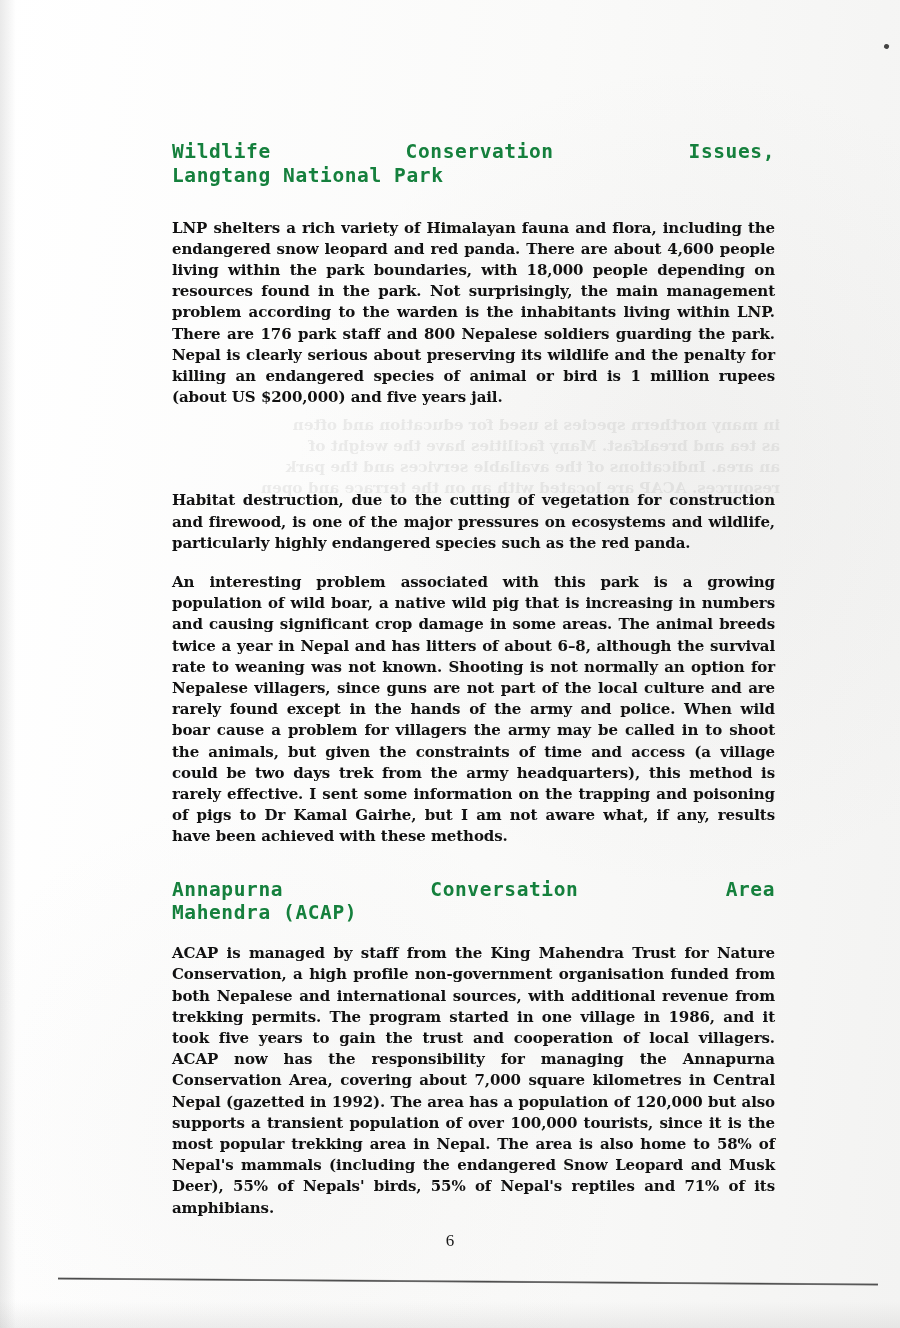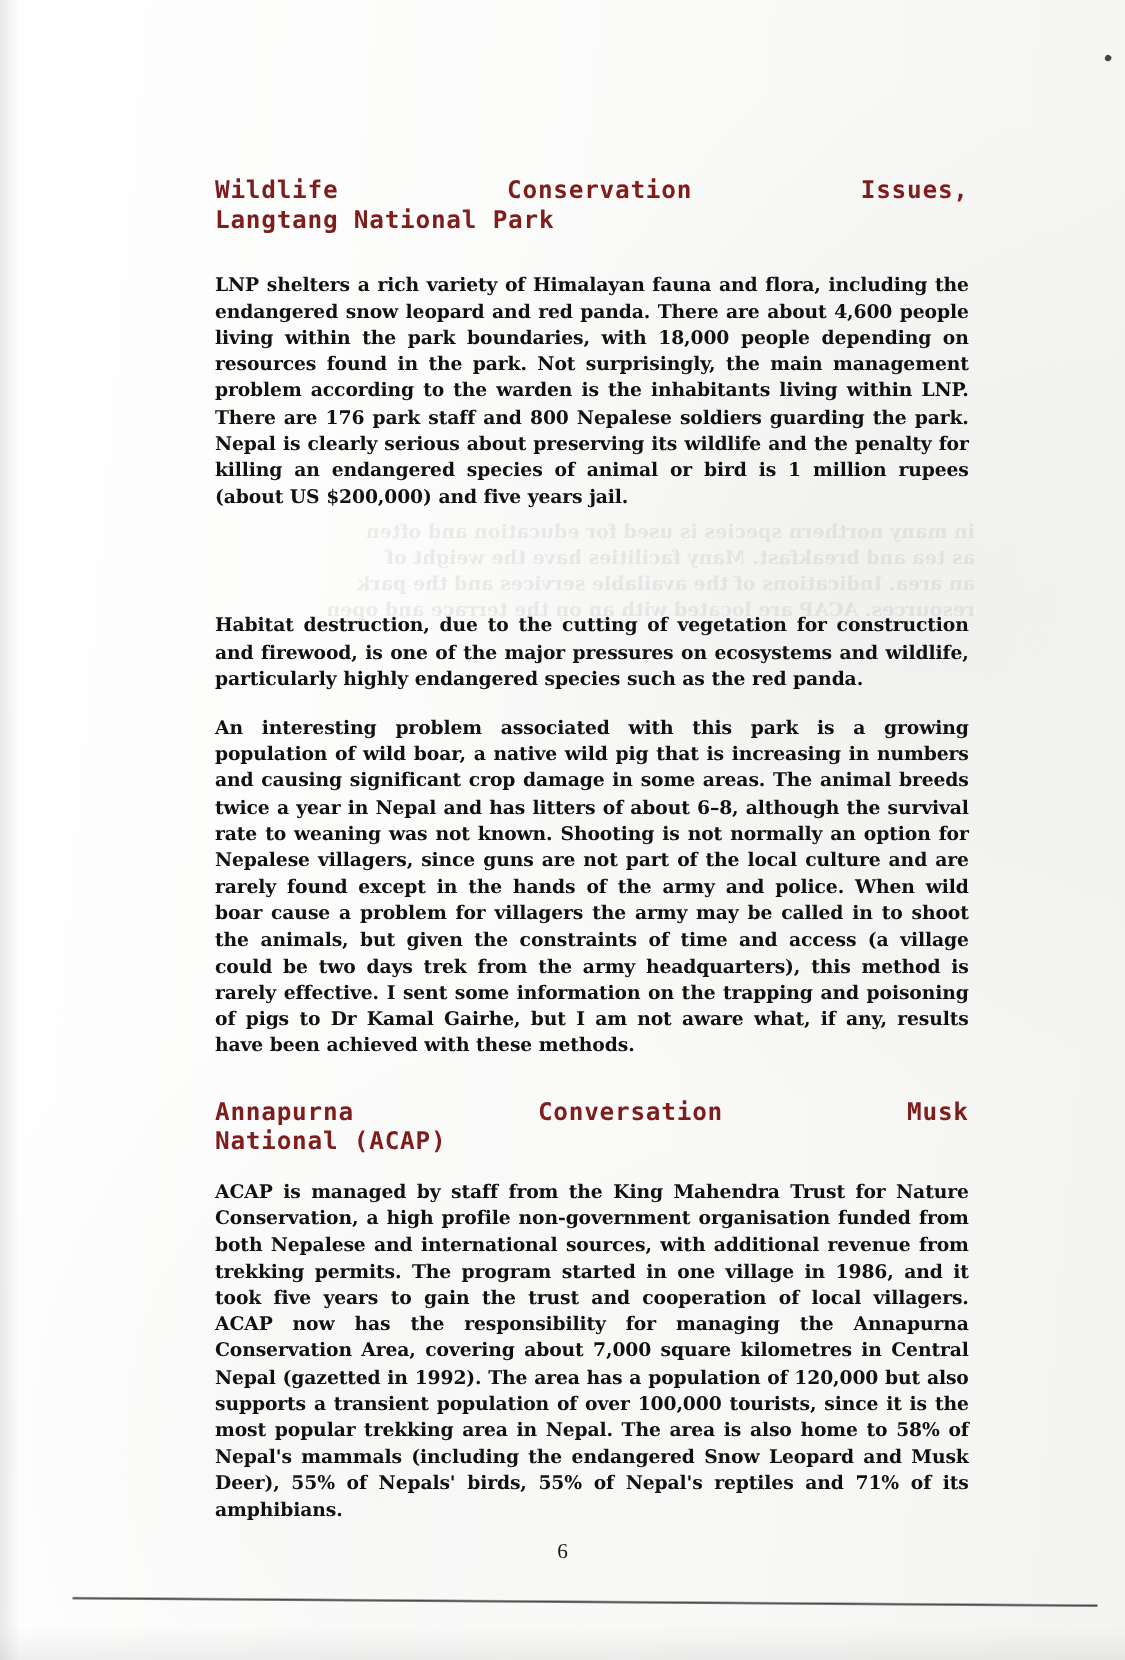--- a/index.html
+++ b/index.html
@@ -61,21 +61,21 @@
     top: 140px;
     width: 603px;
   }
 
   
   .heading {
     font-family: "DejaVu Sans Mono", "Liberation Mono", monospace;
     font-weight: 700;
     font-size: 19.5px;
     line-height: 1.22;
-    color: #7f1d1d;
+    color: #15803d;
     letter-spacing: 0.6px;
     text-align: justify;
     text-align-last: left;
     margin: 0;
     -webkit-font-smoothing: none;
   }
   .heading .ln {
     display: block;
   }
   .heading .ln.spread {
@@ -186,22 +186,22 @@
 
     <p class="para">Habitat destruction, due to the cutting of vegetation for construction and firewood, is one of the major pressures on ecosystems and wildlife, particularly highly endangered species such as the red panda.</p>
 
     <div class="spacer-gap-sm"></div>
 
     <p class="para">An interesting problem associated with this park is a growing population of wild boar, a native wild pig that is increasing in numbers and causing significant crop damage in some areas.  The animal breeds twice a year in Nepal and has litters of about 6–8, although the survival rate to weaning was not known.  Shooting is not normally an option for Nepalese villagers, since guns are not part of the local culture and are rarely found except in the hands of the army and police.  When wild boar cause a problem for villagers the army may be called in to shoot the animals, but given the constraints of time and access (a village could be two days trek from the army headquarters), this method is rarely effective.  I sent some information on the trapping and poisoning of pigs to Dr Kamal Gairhe, but I am not aware what, if any, results have been achieved with these methods.</p>
 
     <div class="spacer-gap"></div>
 
     <h1 class="heading" id="heading-acap">
-      <span class="ln spread">Annapurna Conversation Musk</span>
-      <span class="ln">National (ACAP)</span>
+      <span class="ln spread">Annapurna Conversation Area</span>
+      <span class="ln">Mahendra (ACAP)</span>
     </h1>
 
     <div class="spacer-gap-sm"></div>
 
     <p class="para">ACAP is managed by staff from the King Mahendra Trust for Nature Conservation, a high profile non-government organisation funded from both Nepalese and international sources, with additional revenue from trekking permits.  The program started in one village in 1986, and it took five years to gain the trust and cooperation of local villagers.  ACAP now has the responsibility for managing the Annapurna Conservation Area, covering about 7,000 square kilometres in Central Nepal (gazetted in 1992).  The area has a population of 120,000 but also supports a transient population of over 100,000 tourists, since it is the most popular trekking area in Nepal.  The area is also home to 58% of Nepal's mammals (including the endangered Snow Leopard and Musk Deer), 55% of Nepals' birds, 55% of Nepal's reptiles and 71% of its amphibians.</p>
 
   </div>
 
   <div id="folio">6</div>
 

